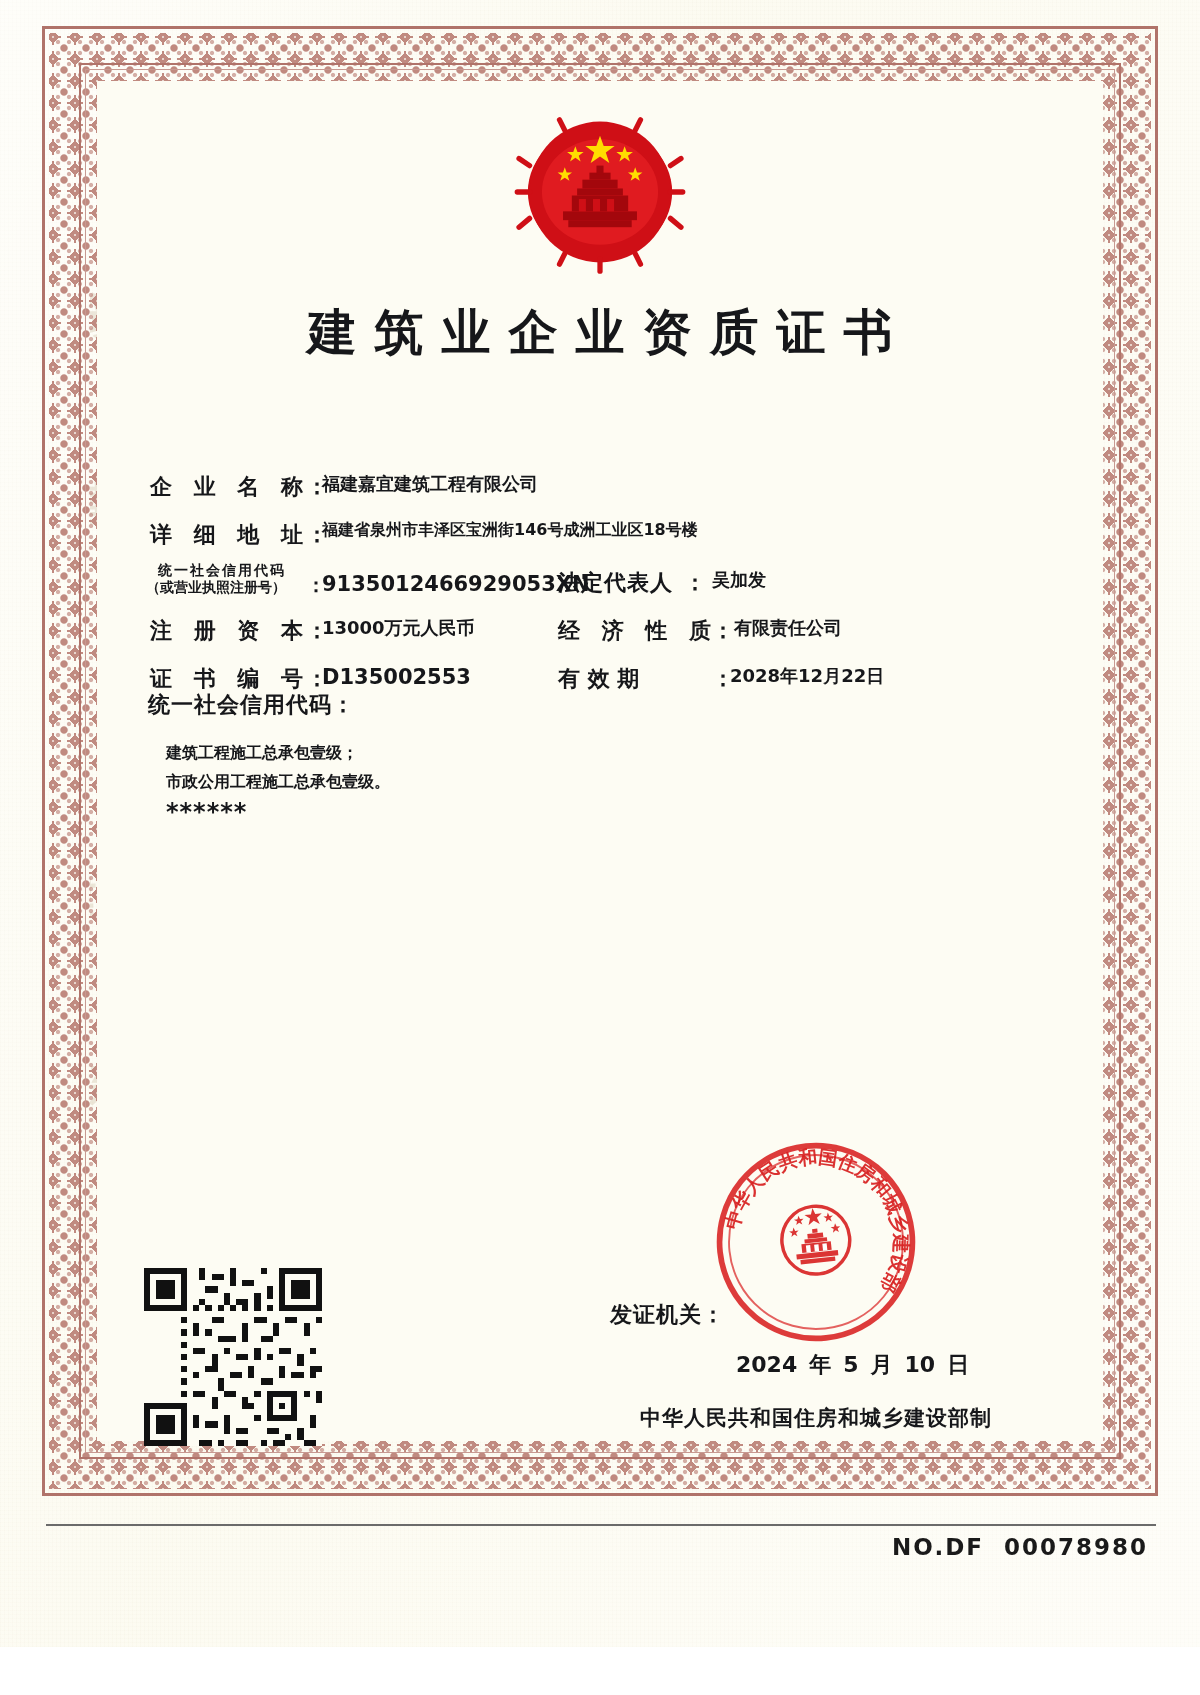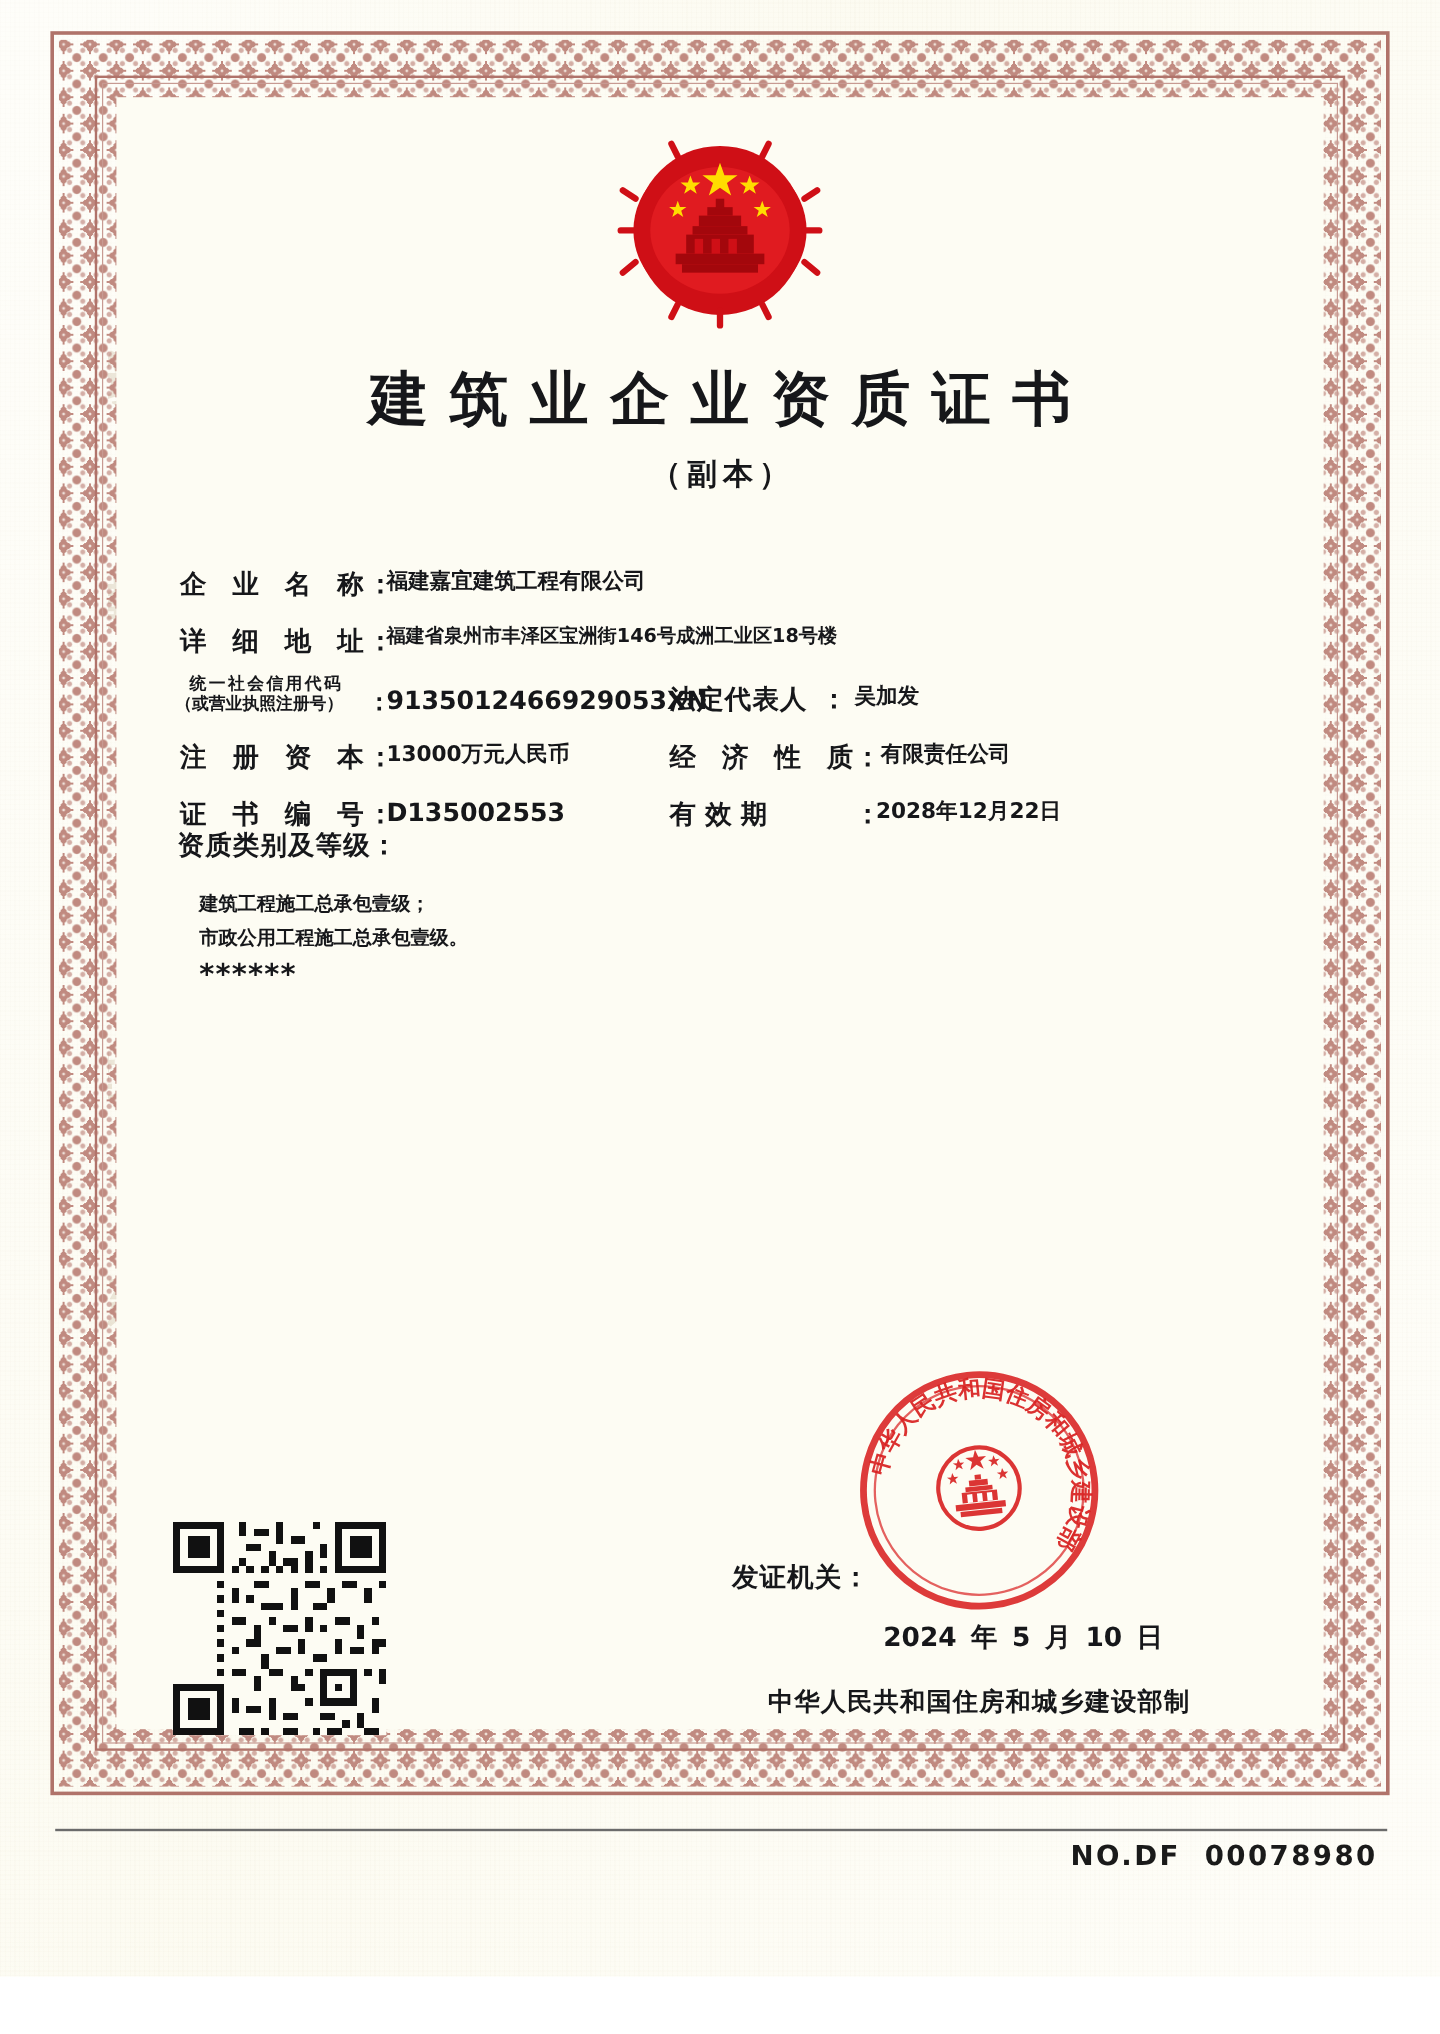--- a/index.html
+++ b/index.html
@@ -368,21 +368,20 @@
           <line x1="100" y1="176" x2="100" y2="190"></line>
           <line x1="140" y1="170" x2="146" y2="182"></line>
           <line x1="60" y1="30" x2="54" y2="18"></line>
           <line x1="140" y1="30" x2="146" y2="18"></line>
         </g>
       </g>
     </svg>
   </div>
 
   <div class="cert-title">建筑业企业资质证书</div>
-  <div class="cert-subtitle">（副本）</div>
 
   <div class="fields">
 
     <div class="row" style="height:46px;">
       <span class="lbl lbl-sp abs" style="left:0; top:4px;">企 业 名 称</span>
       <span class="lbl abs" style="left:156px; top:4px;">：</span>
       <span class="val abs" style="left:172px; top:4px;">福建嘉宜建筑工程有限公司</span>
     </div>
 
     <div class="row" style="height:50px;">
@@ -418,21 +417,21 @@
       <span class="lbl lbl-sp abs" style="left:0; top:4px;">证 书 编 号</span>
       <span class="lbl abs" style="left:156px; top:4px;">：</span>
       <span class="val val-mono abs" style="left:172px; top:5px;">D135002553</span>
 
       <span class="lbl abs" style="left:408px; top:4px;">有    效    期</span>
       <span class="lbl abs" style="left:562px; top:4px;">：</span>
       <span class="val abs" style="left:580px; top:4px;">2028年12月22日</span>
     </div>
   </div>
 
-  <div class="quals-head">资质类别及等级：</div>
+  <div class="quals-head">统一社会信用代码：</div>
   <div class="quals-list">
     <div>建筑工程施工总承包壹级；</div>
     <div>市政公用工程施工总承包壹级。</div>
   </div>
   <div class="quals-stars">******</div>
 
   <div class="qr">
     <svg viewBox="0 0 29 29" width="178" height="178" shape-rendering="crispEdges">
       <rect width="29" height="29" fill="#fdfcf3"></rect>
       <g fill="#111">

